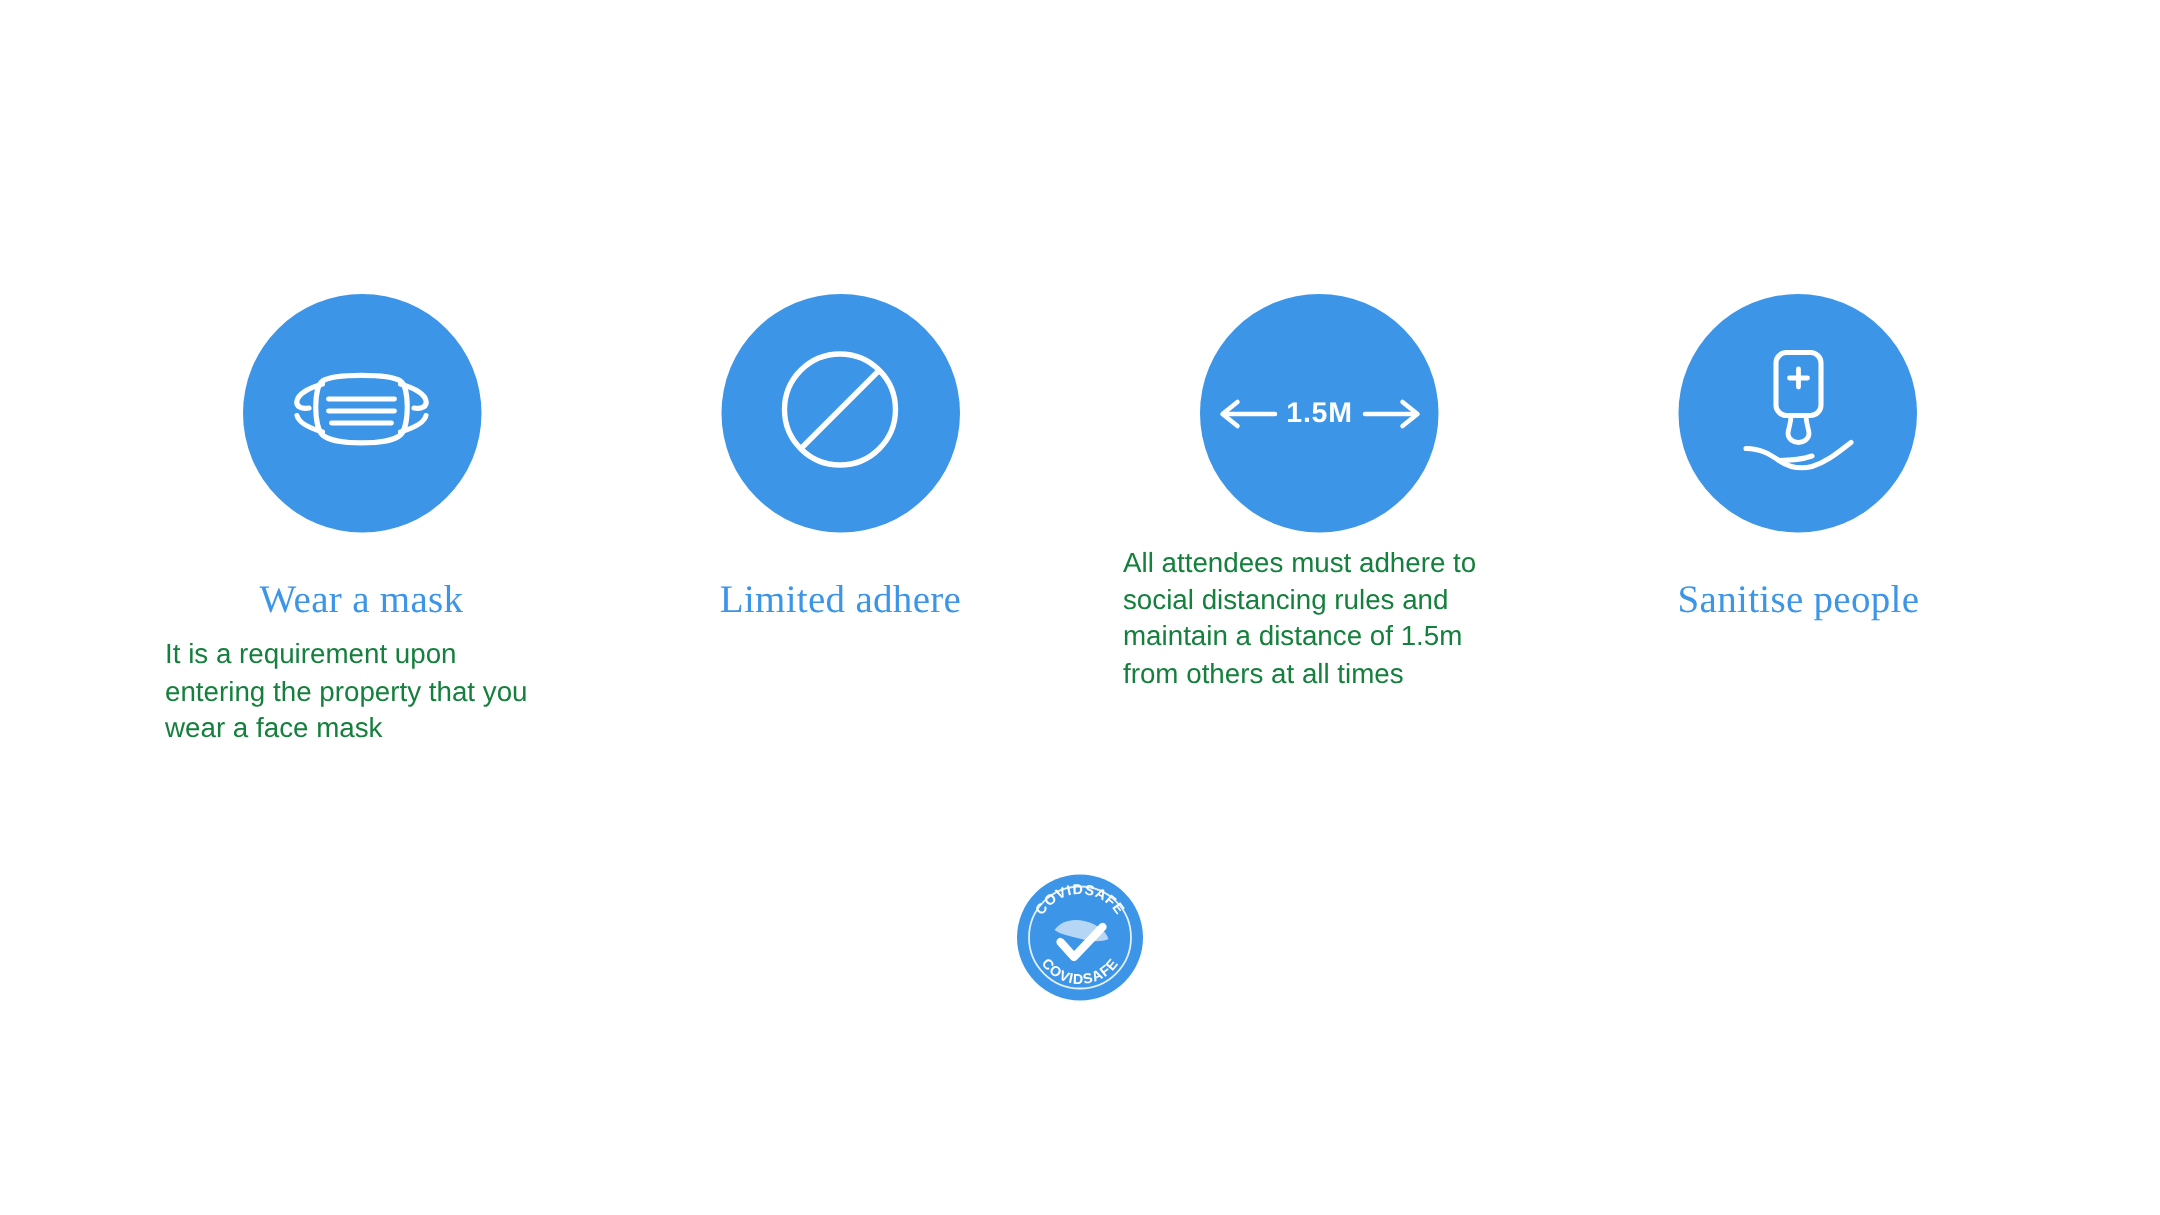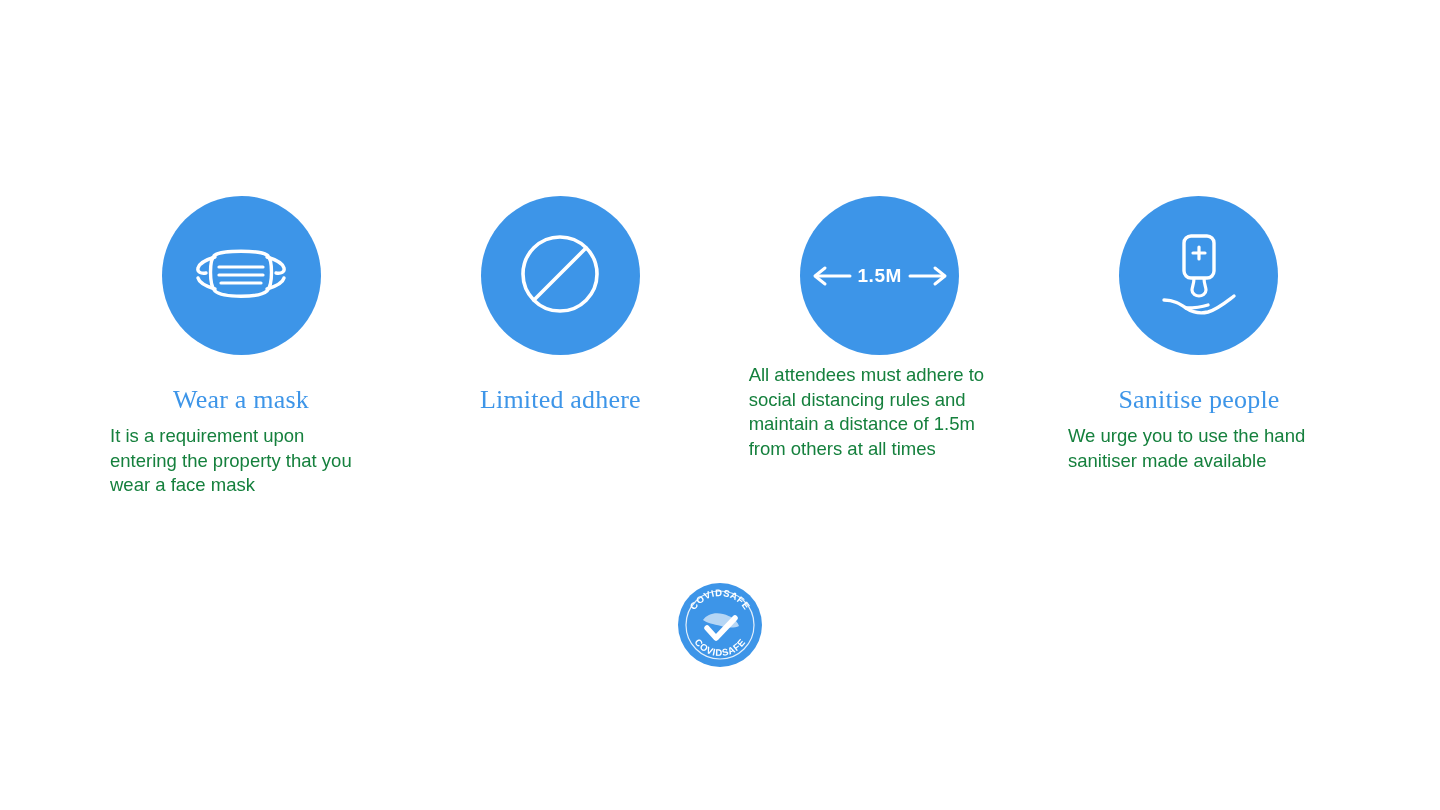--- a/index.html
+++ b/index.html
@@ -154,21 +154,20 @@
           <svg width="86" height="96" viewBox="0 0 86 96" fill="none">
             <rect x="28" y="10" width="30" height="42" rx="7" stroke="#ffffff" stroke-width="3.4" fill="none"></rect>
             <path d="M43 21 V33 M37 27 H49" stroke="#ffffff" stroke-width="3.2" stroke-linecap="round"></path>
             <path d="M38 52 C38 58, 36 61, 36 64 C36 68, 40 70, 43 70 C46 70, 50 68, 50 64 C50 61, 48 58, 48 52" stroke="#ffffff" stroke-width="3.2" fill="none" stroke-linejoin="round"></path>
             <path d="M8 74 C18 74, 24 78, 30 82 C36 86, 44 88, 52 86 C62 83, 70 76, 78 70" stroke="#ffffff" stroke-width="3.4" fill="none" stroke-linecap="round"></path>
             <path d="M30 82 C38 82, 46 81, 52 79" stroke="#ffffff" stroke-width="3.4" fill="none" stroke-linecap="round"></path>
           </svg>
         </span>
       </div>
       <div class="card-title">Sanitise people</div>
-      <div class="card-body">We urge you to use the hand sanitiser made available</div>
     </div>
 
   </div>
 
   <div class="covid-badge-wrap">
     <div class="covid-badge">
       <svg width="86" height="86" viewBox="0 0 86 86">
         <defs>
           <path id="arcTop" d="M 14 43 A 29 29 0 0 1 72 43"></path>
           <path id="arcBottom" d="M 12 43 A 31 31 0 0 0 74 43"></path>

